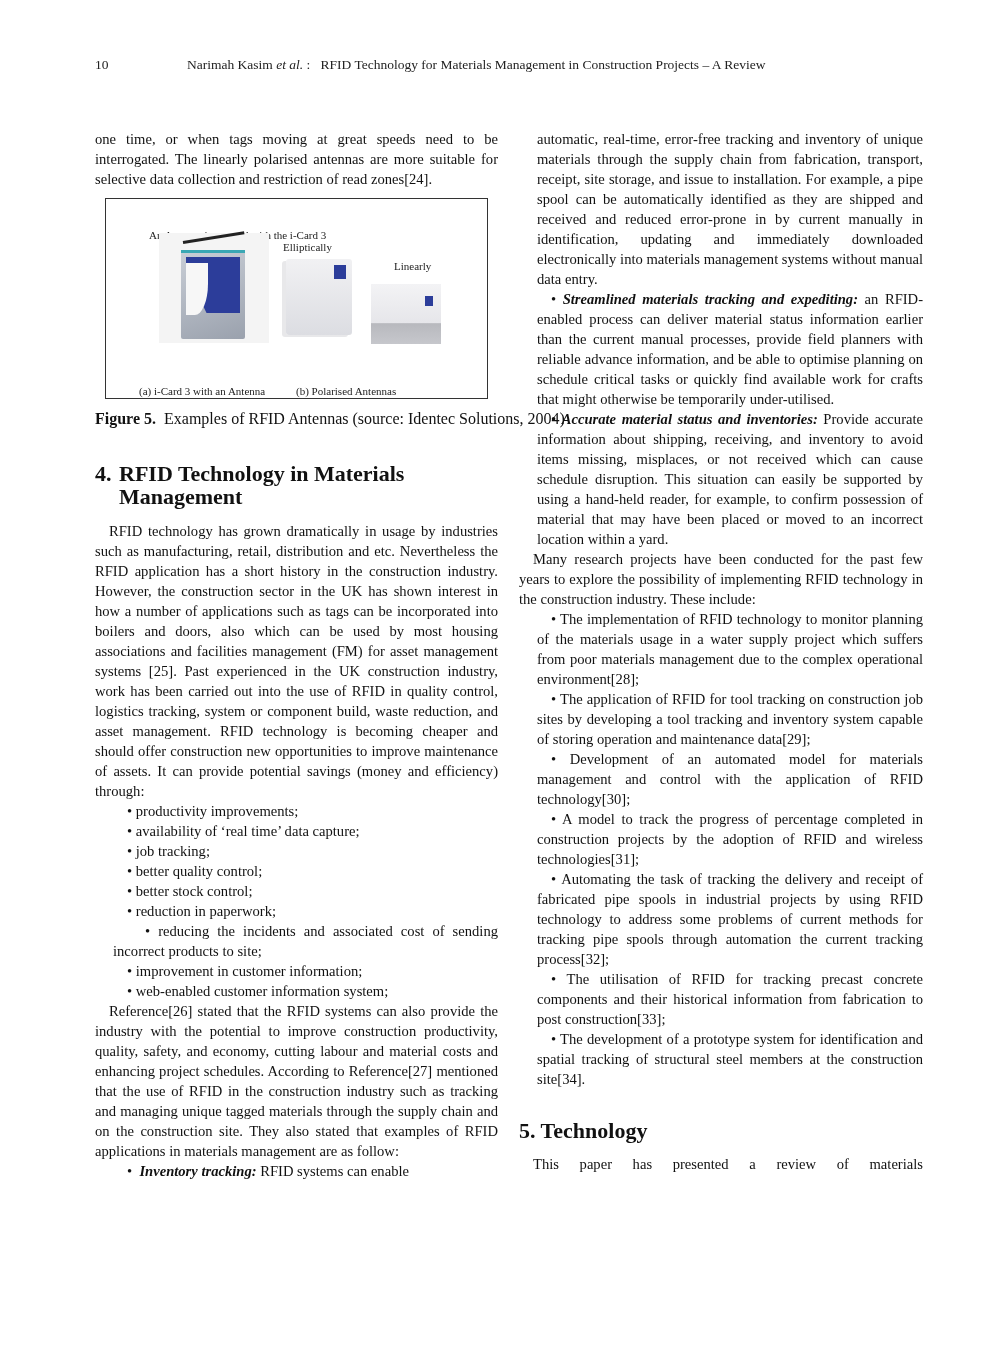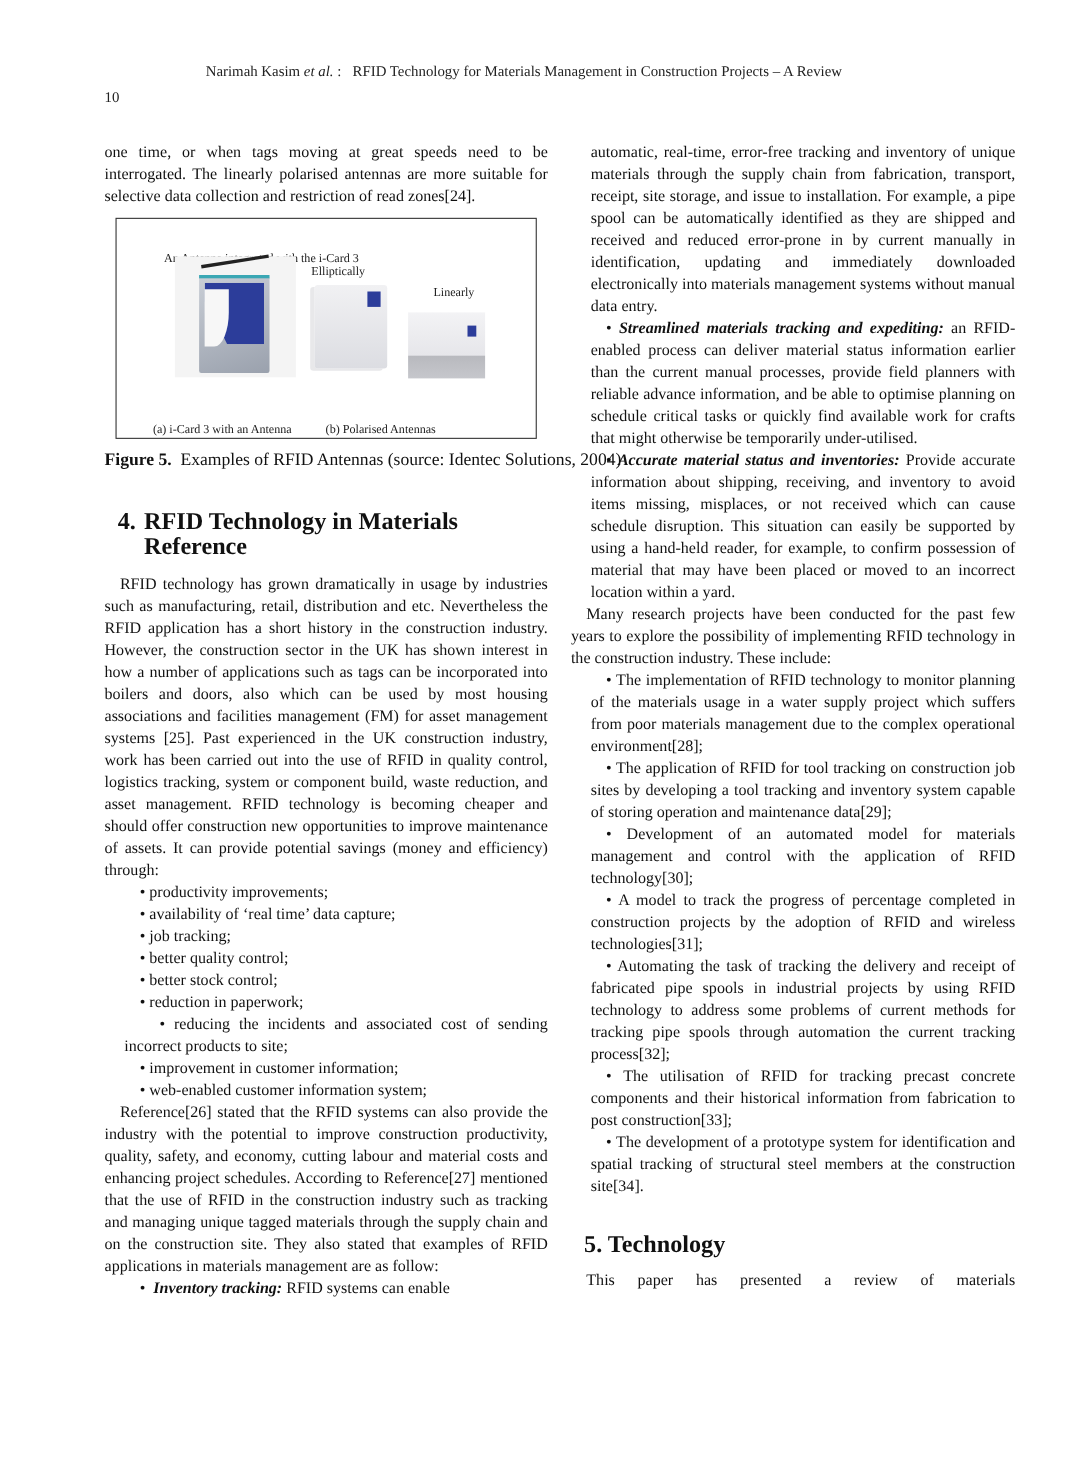--- a/index.html
+++ b/index.html
@@ -1,32 +1,32 @@
 <!DOCTYPE html>
 <html><head>
 <meta charset="utf-8">
 <style>
   html, body { margin:0; padding:0; background:#ffffff; }
   body { width:993px; height:1346px; position:relative; overflow:hidden;
          font-family:"Liberation Serif","DejaVu Serif",serif; color:#111; }
   .hdr { position:absolute; top:57px; left:95px; width:760px; font-size:13.5px; color:#222; }
-  .hdr .pg { position:absolute; left:0; top:0;margin-top:24px; }
+  .hdr .pg { position:absolute; left:0; top:0; }
   .hdr .run { position:absolute; left:92px; top:0; white-space:nowrap; }
   .hdr .run i { font-style:italic;text-align:center; }
   .col { position:absolute; top:129px; font-size:14.6px; line-height:20px; text-align:justify; }
   .colL { left:95px; width:403px; }
   .colR { left:519px; width:404px; }
   p { margin:0; }
   .ind { text-indent:14px; }
   .bul-in { padding-left:18px; }
   .bul { text-indent:14px; }
   .li { padding-left:32px; }
   .li-wrap { text-indent:14px; padding-left:18px; }
   .b { font-weight:bold; font-style:italic; }
-  h2 { font-size:22px; line-height:23px; margin:12px; font-weight:bold; }
+  h2 { font-size:22px; line-height:23px; margin:0; font-weight:bold; }
   h2 .num { display:inline-block; width:24px; }
   .h2sub { padding-left:24px; }
   .fig { position:relative; margin:9px 0 0 10px; width:381px; height:199px; border:1px solid #333; background:#fff; }
   .fig .lbl { position:absolute; font-size:11px; white-space:nowrap; color:#222; }
   .figcap { font-size:16px; margin-top:10px; text-align:left; white-space:nowrap; }
   .figcap b { margin-right:8px; }
   .card { position:absolute; left:53px; top:34px; width:110px; height:110px; background:#f4f4f4; }
   .card .body { position:absolute; left:22px; top:18px; width:64px; height:88px; background:linear-gradient(160deg,#c9ced6,#9aa1ad); border-radius:2px; }
   .card .blue { position:absolute; left:27px; top:24px; width:54px; height:56px; background:#2c3d9a; clip-path:polygon(0 0,100% 0,100% 100%,38% 100%,18% 60%,0 30%); }
   .card .white { position:absolute; left:27px; top:30px; width:22px; height:52px; background:#f7f7f7; border-radius:0 0 60% 0; }
@@ -63,21 +63,21 @@
       </div>
     <span class="lbl" style="left:288px;top:57px;">Linearly</span>
     <div class="lin">
         <div class="logo"></div>
       </div>
     <span class="lbl" style="left:33px;top:182px;">(a) i-Card 3 with an Antenna</span>
     <span class="lbl" style="left:190px;top:182px;">(b) Polarised Antennas</span>
   </div>
   <div class="figcap"><b>Figure 5.</b><span>Examples of RFID Antennas (source: Identec Solutions, 2004)</span></div>
 
-  <h2 style="margin-top:33px;"><span class="num">4.</span><span>RFID Technology in Materials</span><br><span class="h2sub">Reference</span></h2>
+  <h2 style="margin-top:33px;"><span class="num">4.</span><span>RFID Technology in Materials</span><br><span class="h2sub">Management</span></h2>
 
   <p class="ind" style="margin-top:13px;">RFID technology has grown dramatically in usage by industries such as manufacturing, retail, distribution and etc. Nevertheless the RFID application has a short history in the construction industry. However, the construction sector in the UK has shown interest in how a number of applications such as tags can be incorporated into boilers and doors, also which can be used by most housing associations and facilities management (FM) for asset management systems [25]. Past experienced in the UK construction industry, work has been carried out into the use of RFID in quality control, logistics tracking, system or component build, waste reduction, and asset management. RFID technology is becoming cheaper and should offer construction new opportunities to improve maintenance of assets. It can provide potential savings (money and efficiency) through:</p>
   <div>
     <p class="li">• <span>productivity improvements;</span></p>
     <p class="li">• <span>availability of ‘real time’ data capture;</span></p>
     <p class="li">• <span>job tracking;</span></p>
     <p class="li">• <span>better quality control;</span></p>
     <p class="li">• <span>better stock control;</span></p>
     <p class="li">• <span>reduction in paperwork;</span></p>
     <p class="li-wrap" style="text-indent:32px;padding-left:18px;">• <span>reducing the incidents and associated cost of sending incorrect products to site;</span></p>

